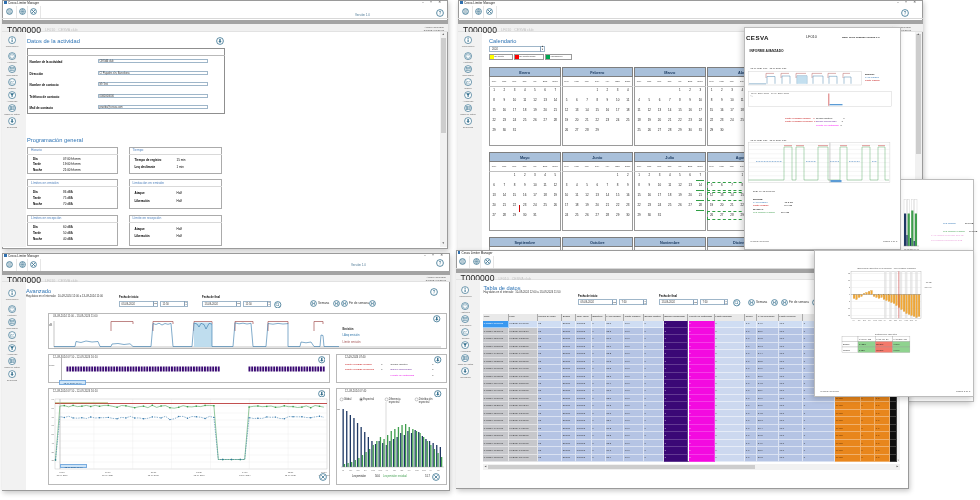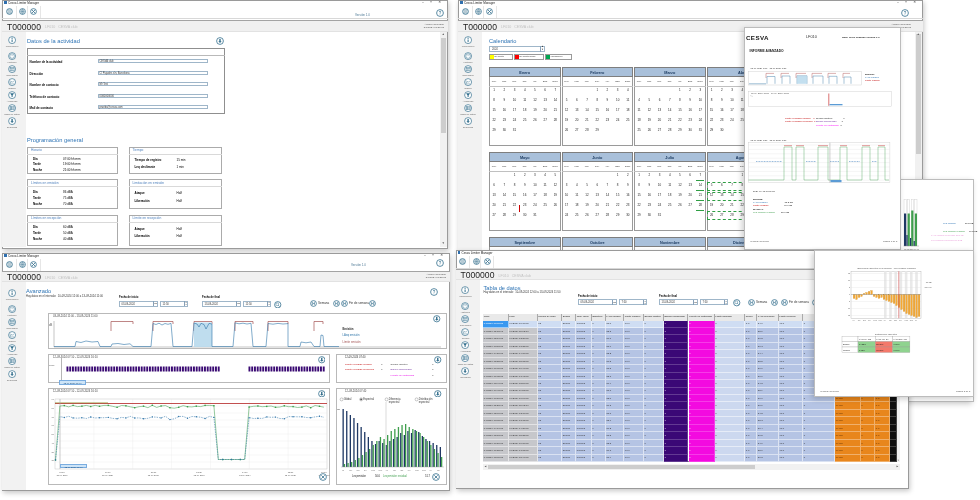--- a/index.html
+++ b/index.html
@@ -1,21 +1,21 @@
 <!DOCTYPE html>
 <html><head><meta charset="utf-8">
 <style>
 *{margin:0;padding:0;box-sizing:border-box;}
 html,body{width:980px;height:500px;background:#fff;font-family:"Liberation Sans",sans-serif;overflow:hidden;}
 .a{position:absolute;}
 .w{position:absolute;background:#fff;border:1px solid #9a9a9a;box-shadow:1px 2px 5px rgba(0,0,0,.22);}
 .pg{position:absolute;background:#fff;border:1px solid #bcbcbc;box-shadow:-2px 2px 6px rgba(0,0,0,.20);}
 .tbt{font-size:3px;color:#222;}
 .tbb{font-size:3.4px;color:#444;letter-spacing:2.6px;}
-.ghead{position:absolute;background:#f0f0f0;border-bottom:1px solid #e2e2e2;border-top:1px solid #a3a3a3;text-decoration:underline;}
+.ghead{position:absolute;background:#f0f0f0;border-bottom:1px solid #e2e2e2;border-top:4px solid #a3a3a3;text-decoration:underline;}
 .t7{font-size:8.6px;color:#222;}
 .sub{font-size:3.6px;color:#c2c2c2;}
 .gen{font-size:2.5px;color:#555;text-align:right;line-height:1.35;}
 .sb{position:absolute;background:#f2f2f2;}
 .sblab{position:absolute;font-size:2.4px;color:#666;text-align:center;white-space:nowrap;}
 .sect{position:absolute;font-size:5.7px;color:#2e74b5;}
 .tiny{position:absolute;font-size:2.7px;color:#333;white-space:nowrap;}
 .lab{position:absolute;font-size:3px;font-weight:bold;color:#000;white-space:nowrap;}
 .val{position:absolute;font-size:3px;color:#000;white-space:nowrap;}
 .inp{position:absolute;background:#fff;border:1px solid #9fb6c9;font-size:2.6px;color:#333;white-space:nowrap;}

